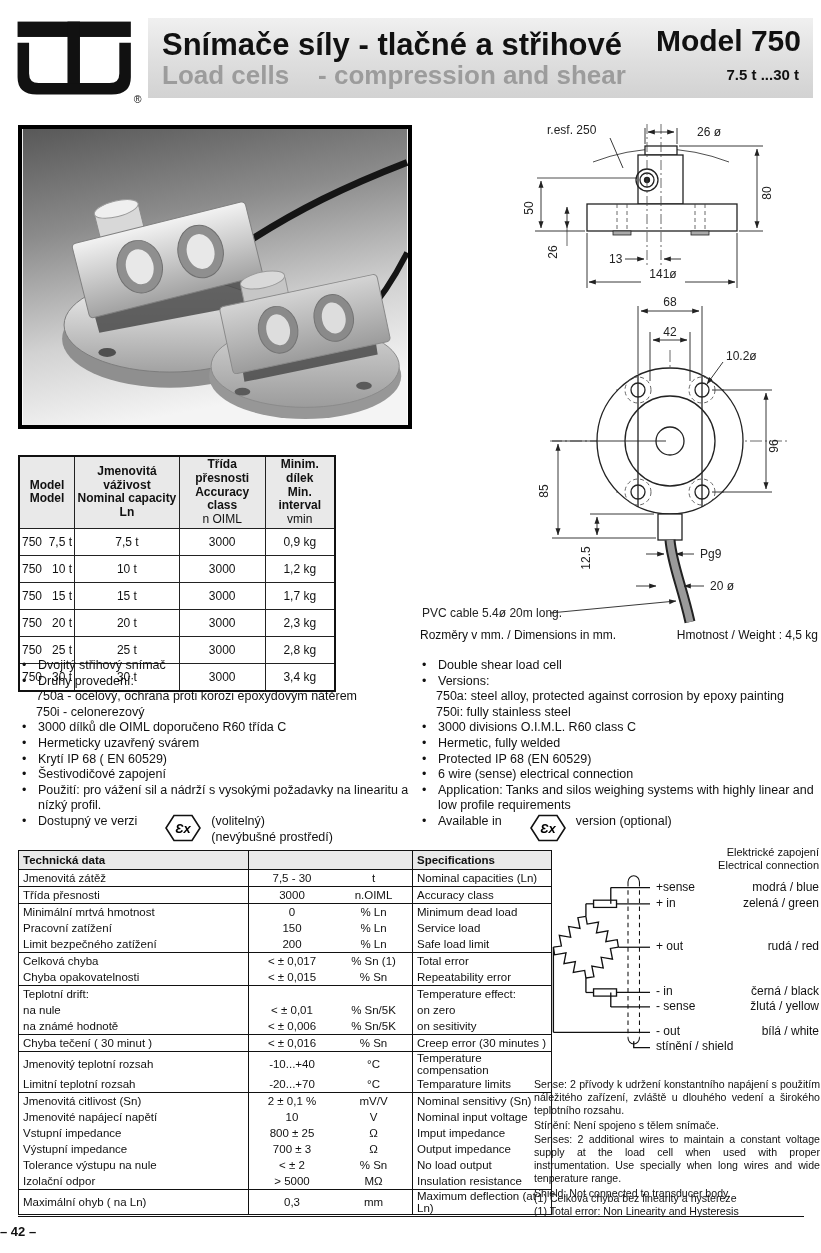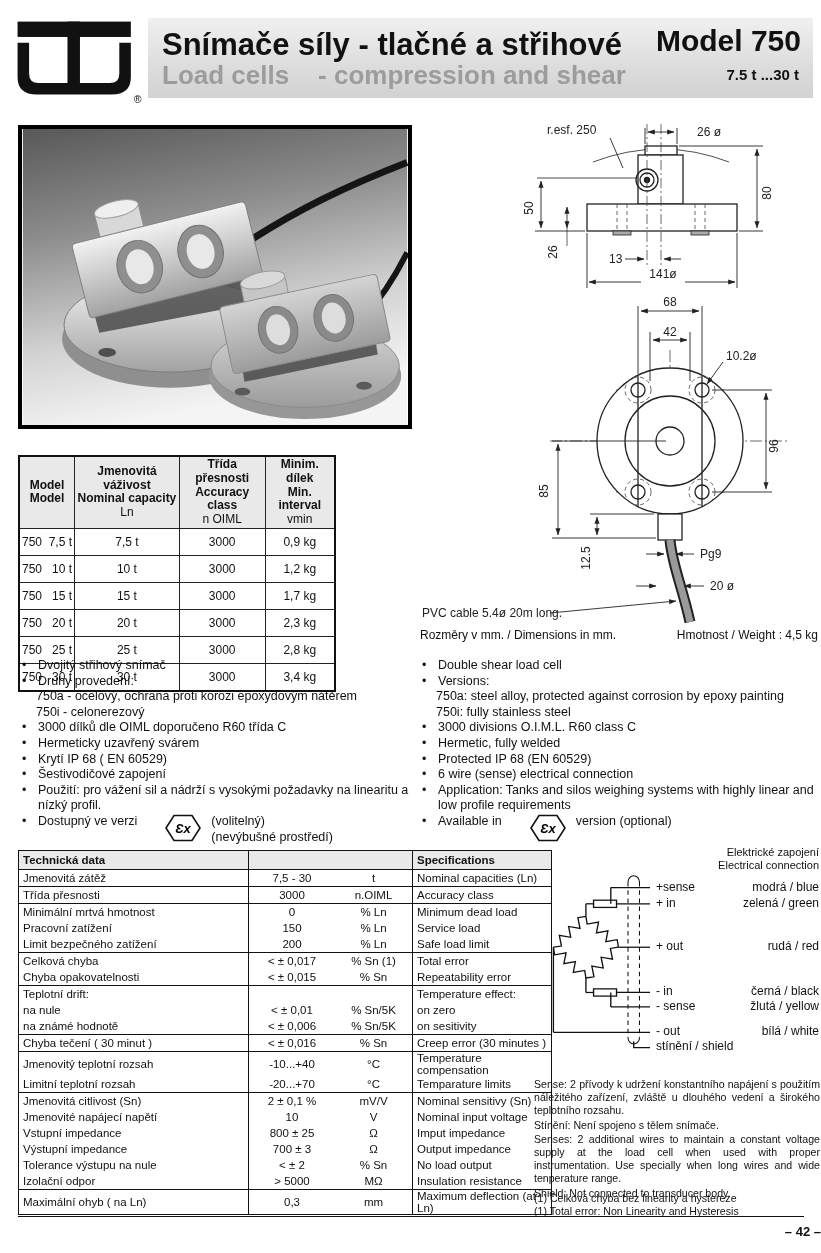--- a/index.html
+++ b/index.html
@@ -54,21 +54,21 @@
   .elec-title{position:absolute;right:0;top:0;text-align:right;font-size:11px;line-height:13px;}
   .bridge{position:absolute;left:6px;top:18px;}
   .wire-term{position:absolute;left:122px;white-space:nowrap;}
   .wire-col{position:absolute;right:0;text-align:right;white-space:nowrap;}
   .enotes{position:absolute;left:534px;top:1078px;width:286px;font-size:10.6px;line-height:13.2px;
           text-align:justify;}
   .enotes div{margin:0 0 1px 0;}
   .footnotes{position:absolute;left:534px;top:1192px;width:286px;font-size:10.6px;line-height:13.2px;}
   
   .foot-line{position:absolute;left:18px;top:1216px;width:786px;border-top:1.5px solid #111;}
-  .foot-num{position:absolute;left:0;top:1224px;width:821px;text-align:right;
+  .foot-num{position:absolute;left:0;top:1224px;width:821px;text-align:left;
             font-size:13px;font-weight:bold;}
 </style>
 </head>
 <body>
 
 <div class="page">
 
   <svg width="0" height="0" style="position:absolute" aria-hidden="true">
     <defs>
       <marker id="ar" viewBox="0 0 10 10" refX="9.5" refY="5" markerWidth="8" markerHeight="8" orient="auto-start-reverse">
@@ -268,21 +268,21 @@
     <thead>
         <tr>
           <th>
             <div>Model</div>
             <div>Model</div>
             <div style="font-weight: normal;"></div>
           </th>
           <th>
             <div>Jmenovitá váživost</div>
             <div>Nominal capacity</div>
-            <div style="font-weight: normal;">Ln</div>
+            <div style="font-weight: bold;">Ln</div>
           </th>
           <th>
             <div>Třída přesnosti</div>
             <div>Accuracy class</div>
             <div style="font-weight: normal;">n OIML</div>
           </th>
           <th>
             <div>Minim. dílek</div>
             <div>Min. interval</div>
             <div style="font-weight: normal;">vmin</div>

